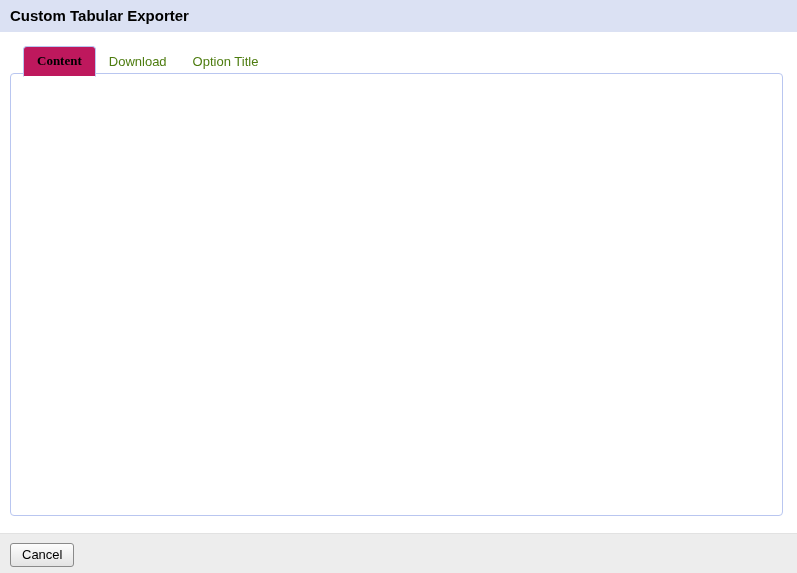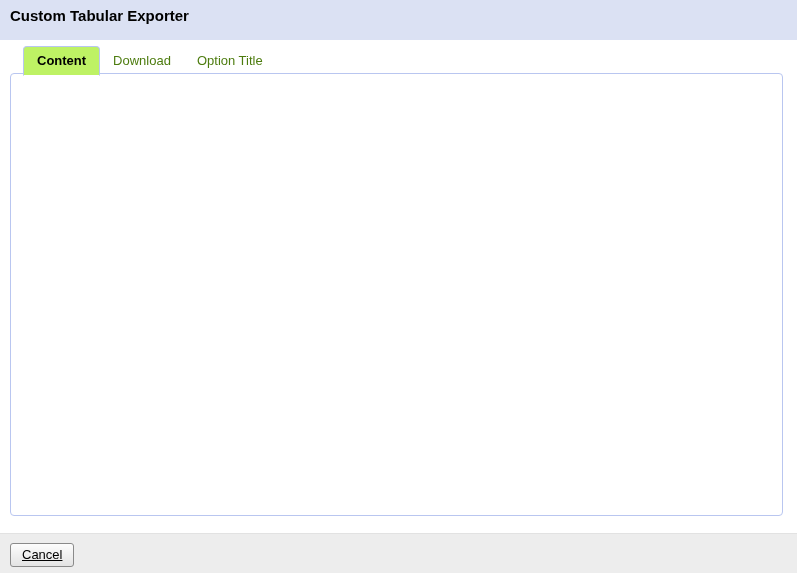--- a/index.html
+++ b/index.html
@@ -4,30 +4,30 @@
 <style>
   * { margin:0; padding:0; box-sizing:border-box; }
   html,body { width:797px; height:573px; }
   body {
     font-family:"Liberation Sans", sans-serif;
     font-size:13px; color:#000; background:#fff;
     position:relative; overflow:hidden;
   }
   
   .titlebar {
-    position:absolute; left:0; top:0; width:797px; height:40px;
+    position:absolute; left:0; top:0; width:797px; height:32px;
     background:#dbe1f3; line-height:32px; padding-left:10px;
     font-size:15px; font-weight:bold;
   }
   
   .tab-row { position:absolute; left:23px; top:46px; display:flex; align-items:flex-end; z-index:2; }
   .tab { padding:6px 13px 7px 13px; font-size:13px; cursor:pointer; }
   .tab.active {
-    background:#bef264; border:1px solid #b9c6f0; border-bottom:1px solid #fff;
-    border-radius:4px 4px 0 0; font-weight:bold; margin-bottom:-1px; color:#000;
+    background:#be185d; border:1px solid #b9c6f0; border-bottom:1px solid #fff;
+    border-radius:4px 4px 0 0; font-weight:bold; margin-bottom:-1px; color:#000;font-family:Liberation Serif, serif;
   }
   .tab.link { color:#4d7c0f; }
   
   .content-panel {
     position:absolute; left:10px; top:73px; width:773px; height:443px;
     border:1px solid #b9c6f0; border-radius:4px; background:#fff; z-index:1;
   }
   .section-heading { position:absolute; font-size:13px; }
   
   .col-list {
@@ -74,21 +74,21 @@
   .options-box {
     position:absolute; left:333px; top:115px; width:435px; height:309px;
     border:1px solid #bfcaf2; border-radius:3px; background:#fff;
   }
   .custom-line { display:inline-block; width:258px; height:15px; border-bottom:1px solid #b6b6b6; margin-left:4px; }
   .help-link { position:absolute; color:#2727d6; cursor:pointer; }
   
   .btn {
     display:inline-block; padding:3px 11px 4px 11px; font-size:13px;
     border:1px solid #8a8a8a; border-radius:3px;
-    background:linear-gradient(#fdfdfd, #e3e3e3); cursor:pointer; font-family:"Liberation Sans", sans-serif;text-decoration:underline;
+    background:linear-gradient(#fdfdfd, #e3e3e3); cursor:pointer; font-family:"Liberation Sans", sans-serif;
   }
   .btn-row { position:absolute; left:30px; top:432px; display:flex; gap:5px; }
   
   .footer {
     position:absolute; left:0; top:533px; width:797px; height:40px;
     background:#ededed; border-top:1px solid #e2e2e2;
   }
   .footer .btn { position:absolute; left:10px; top:9px; }
   .wrap-150 { width:152px; }
   .wrap-195 { width:196px; }

